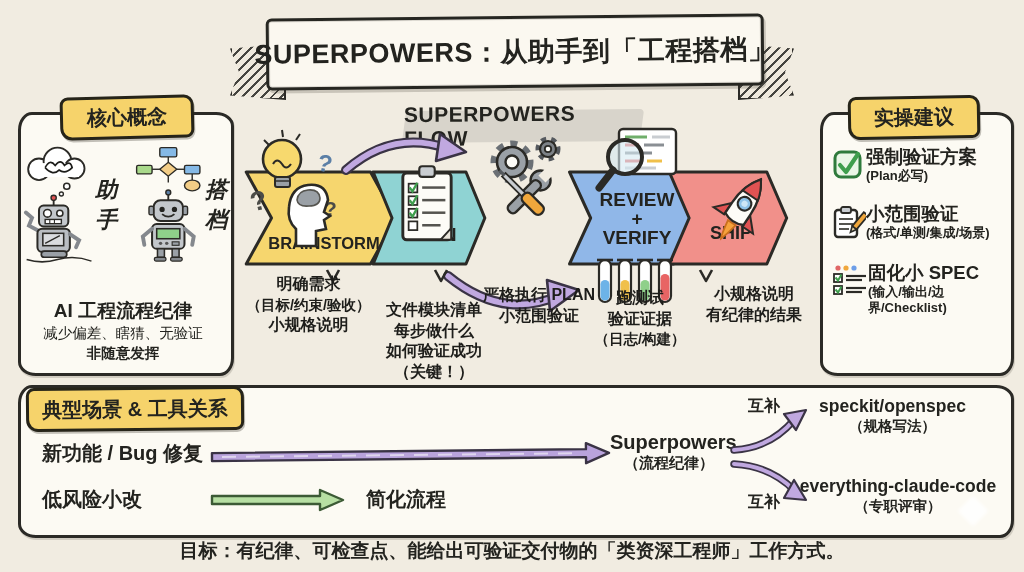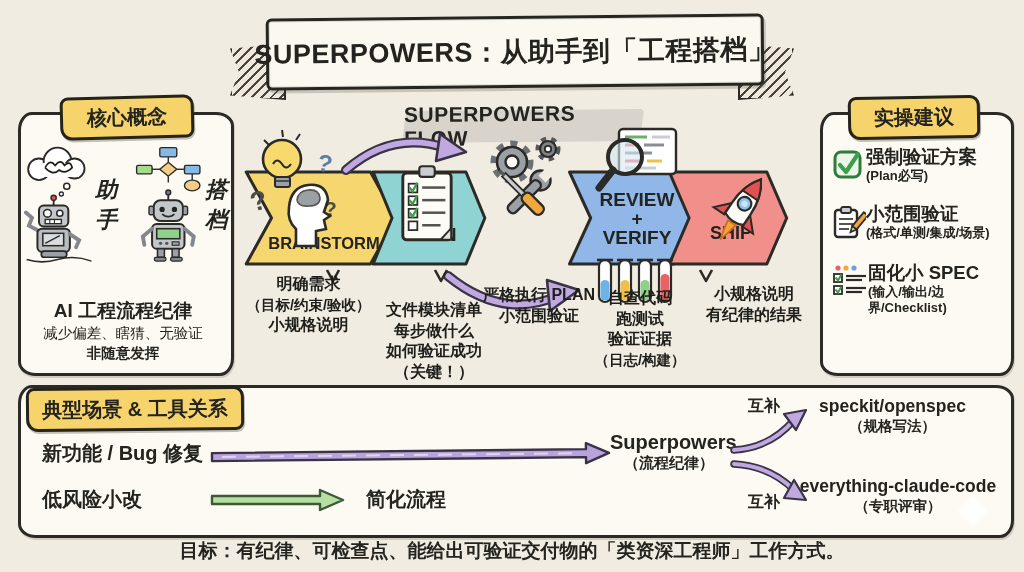--- a/index.html
+++ b/index.html
@@ -344,21 +344,20 @@
     <div>文件模块清单</div>
     <div>每步做什么</div>
     <div>如何验证成功</div>
     <div>（关键！）</div>
   </div>
   <div class="abs note note2">
     <div>严格执行 PLAN</div>
     <div>小范围验证</div>
   </div>
   <div class="abs note note3">
-    <div>自查代码</div>
     <div>跑测试</div>
     <div>验证证据</div>
     <div class="sm">（日志/构建）</div>
   </div>
   <div class="abs note note4">
     <div>小规格说明</div>
     <div>有纪律的结果</div>
   </div>
 
   <div class="abs panel tips-panel"></div>

